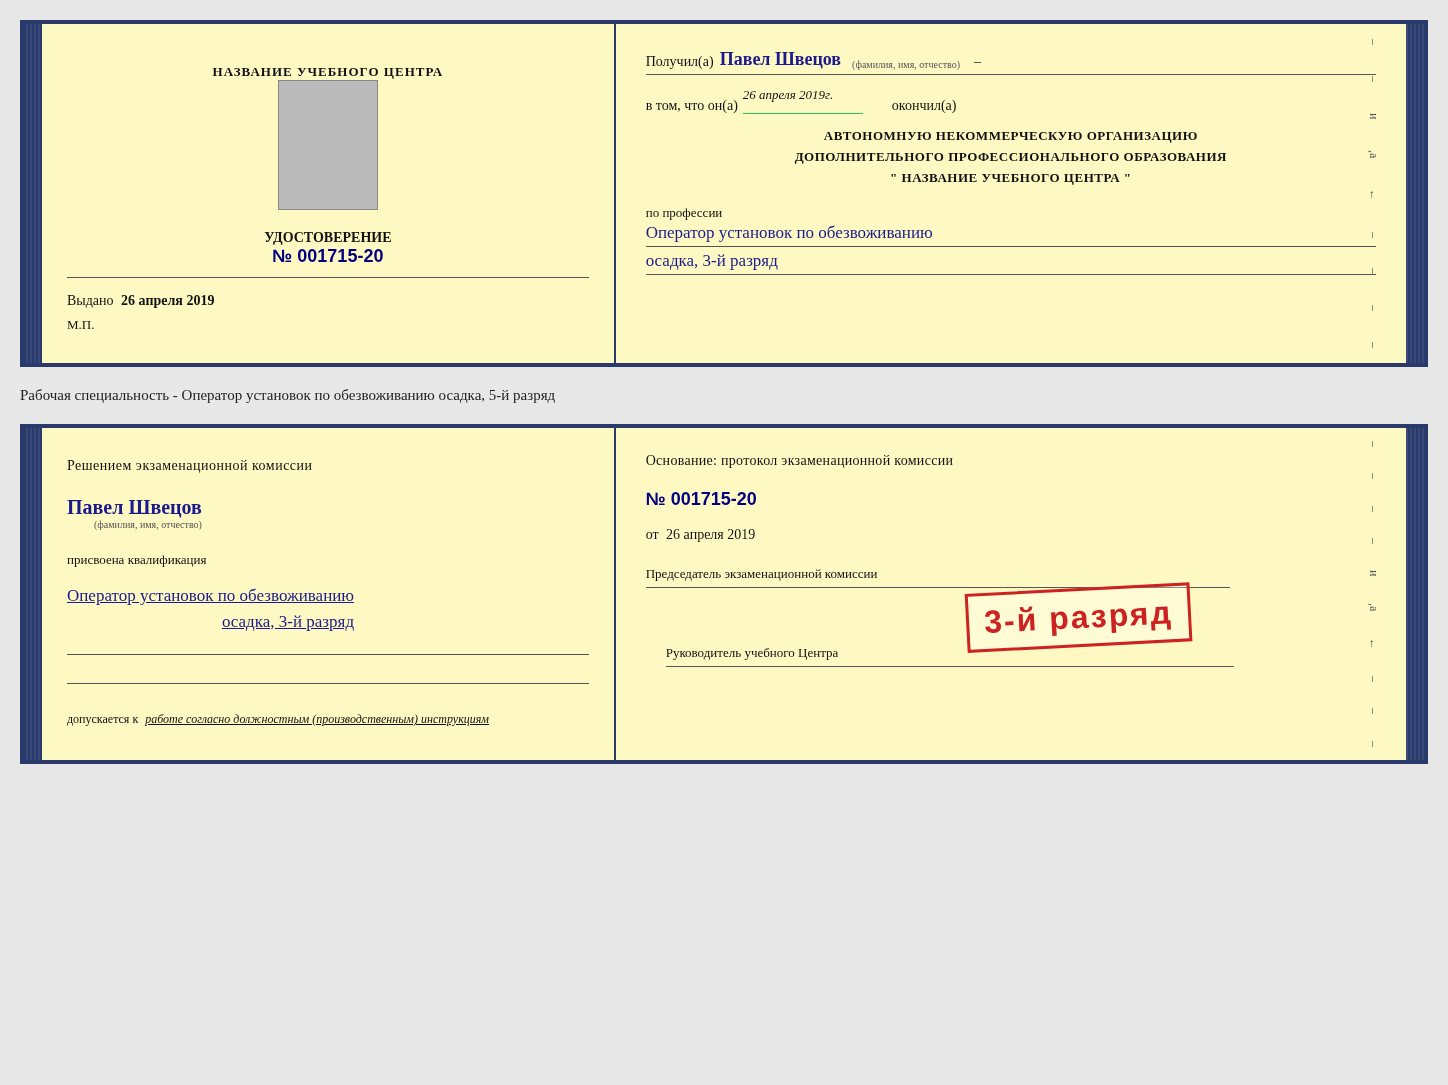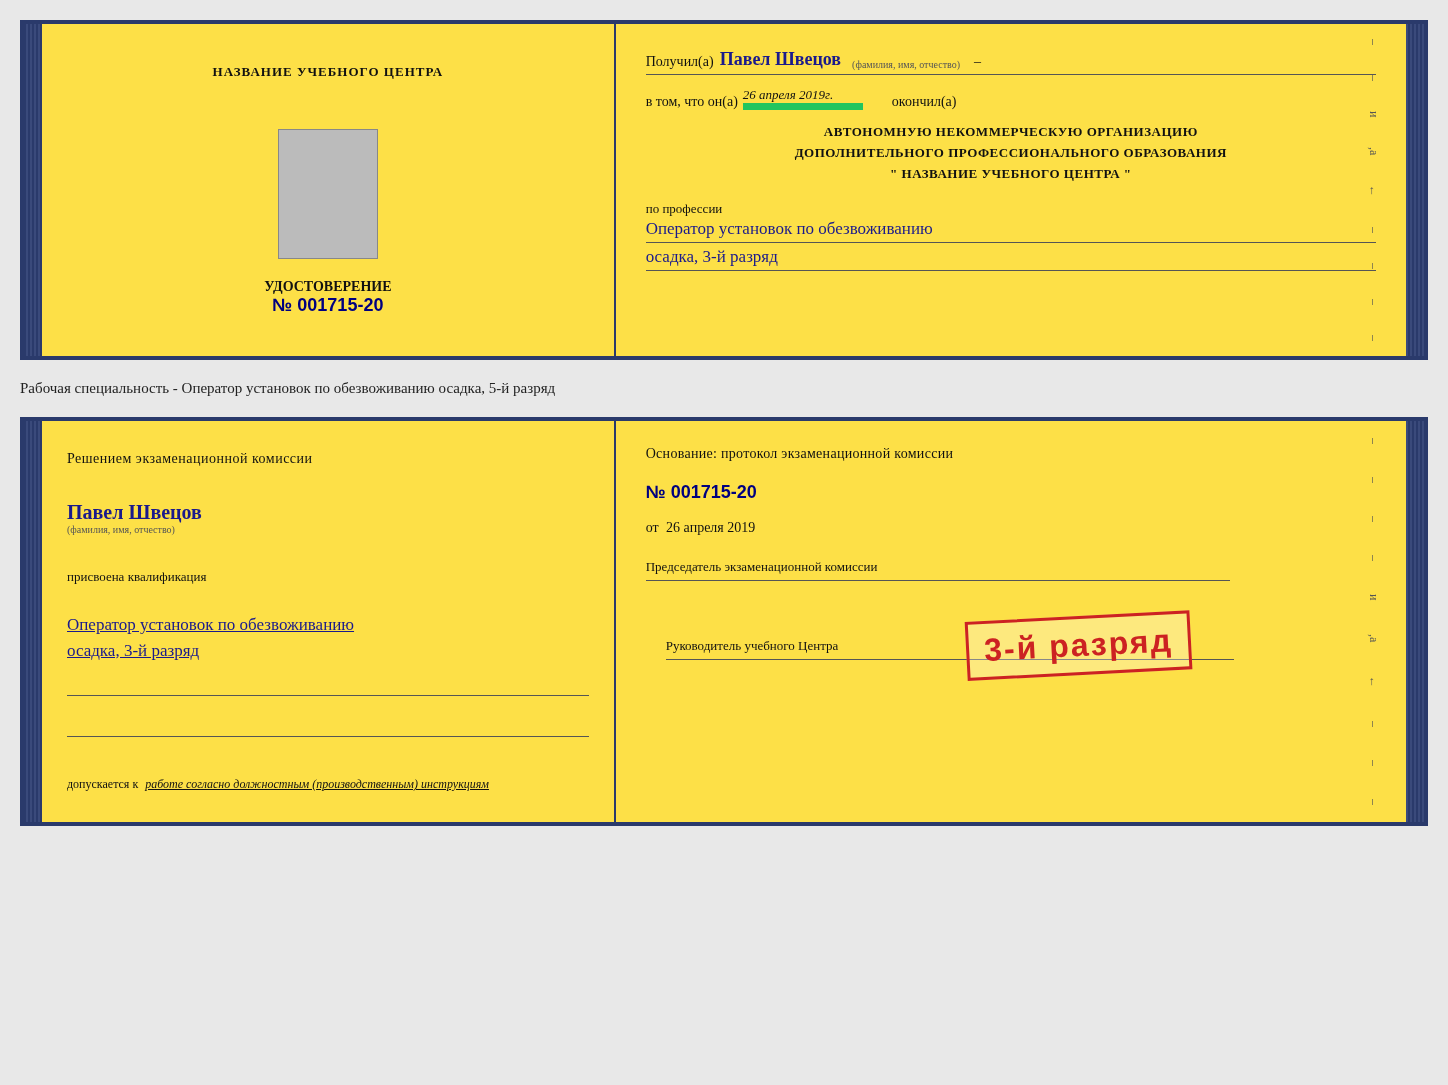--- a/index.html
+++ b/index.html
@@ -14,21 +14,21 @@
     .page-wrapper {
       display: flex;
       flex-direction: column;
       gap: 18px;
     }
 
     
     .document-card {
       display: flex;
       border: 4px solid #2a3a6b;
-      background: #fde047;
+      background: #fef9c3;
       position: relative;
       min-height: 340px;
     }
 
     .document-card .spine {
       width: 18px;
       background: repeating-linear-gradient(
         90deg,
         #2a3a6b 0px,
         #2a3a6b 2px,
@@ -153,22 +153,22 @@
       font-size: 14px;
       color: #111;
       display: flex;
       align-items: flex-end;
       gap: 5px;
     }
 
     .confirm-line .date-written {
       font-style: italic;
       font-size: 13px;
-      border-bottom: 7px solid #22c55e;
-      padding-bottom: 0;
+      border-bottom: 1px solid #22c55e;
+      padding-bottom: 10px;
       min-width: 120px;
     }
 
     .org-block {
       font-size: 13px;
       color: #111;
       line-height: 1.6;
       text-align: center;
       font-weight: bold;
       letter-spacing: 0.5px;
@@ -200,21 +200,22 @@
     
     .between-label {
       font-size: 15px;
       color: #222;
       padding: 2px 0;
     }
 
     
     .bottom-doc .left-panel {
       justify-content: flex-start;
-      gap: 24px;
+      gap: 12px;
+      text-align: right;
     }
 
     .decision-title {
       font-size: 14px;
       color: #111;
       letter-spacing: 0.5px;
       margin-bottom: 5px;
     }
 
     .name-block-bottom {
@@ -363,20 +364,28 @@
 
         <div class="cert-number-block">
           <div class="cert-label">УДОСТОВЕРЕНИЕ</div>
           <div class="cert-number">
             <span>№</span>
             <span>001715-20</span>
           </div>
         </div>
       </div>
 
+      <div style="margin-top: auto; width:100%;">
+        <div style="border-bottom:1px solid #555; margin-bottom:8px;"></div>
+        <div class="issued-line">
+          <span>Выдано</span>
+          <span class="issued-date" style="margin-left:4px;">26 апреля 2019</span>
+        </div>
+        <div class="mp-label" style="margin-top:8px;">М.П.</div>
+      </div>
     </div>
 
     <div class="right-panel">
 
       <div class="recipient-line">
         <span style="font-size:14px;">Получил(а)</span>
         <span class="name-written">Павел Швецов</span>
         <span class="sub-label">(фамилия, имя, отчество)</span>
         <span style="margin-left:8px; font-size:14px;">–</span>
       </div>

